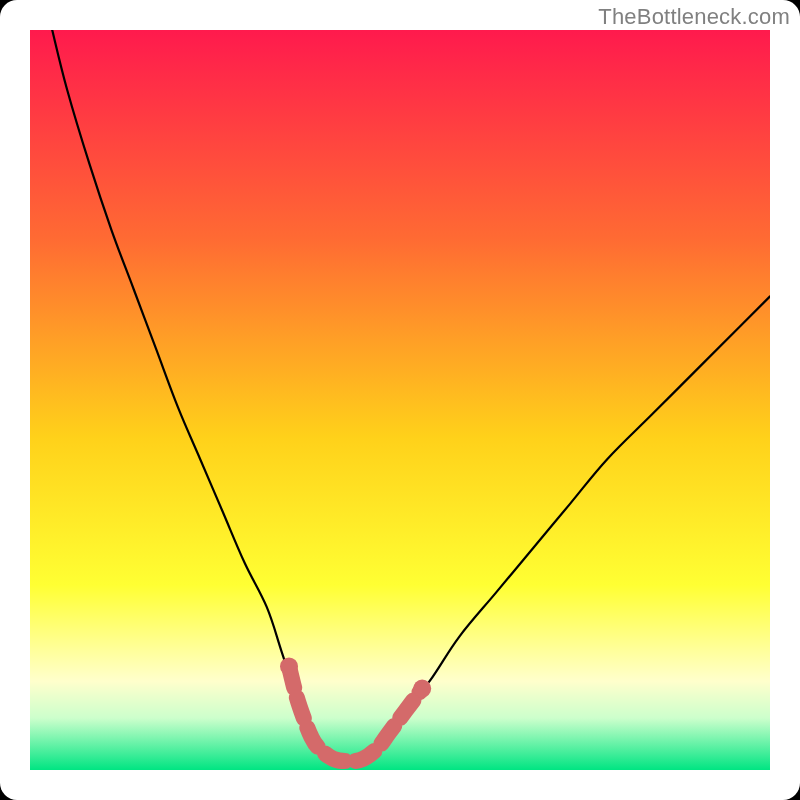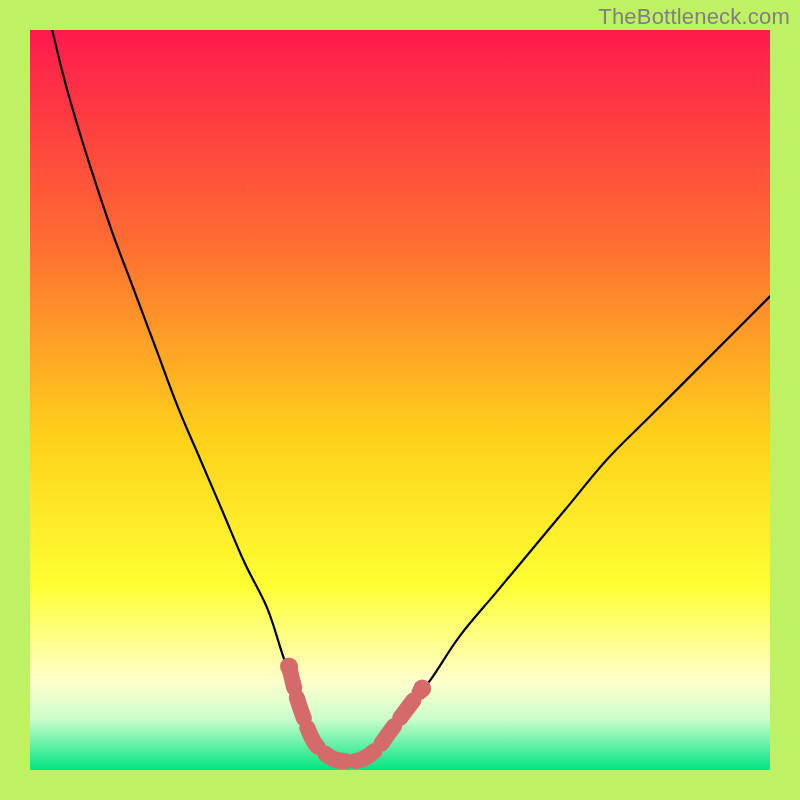--- a/index.html
+++ b/index.html
@@ -10,21 +10,22 @@
     background: #000;
     overflow: hidden;
     font-family: Arial, Helvetica, sans-serif;
   }
   .frame {
     position: absolute;
     top: 0;
     left: 0;
     width: 800px;
     height: 800px;
-    background: #bef264;
+    background: #ffffff;
+    border-radius: 17px;
   }
   .plot {
     position: absolute;
     top: 30px;
     left: 30px;
     width: 740px;
     height: 740px;
     overflow: hidden;
   }
   .watermark {

